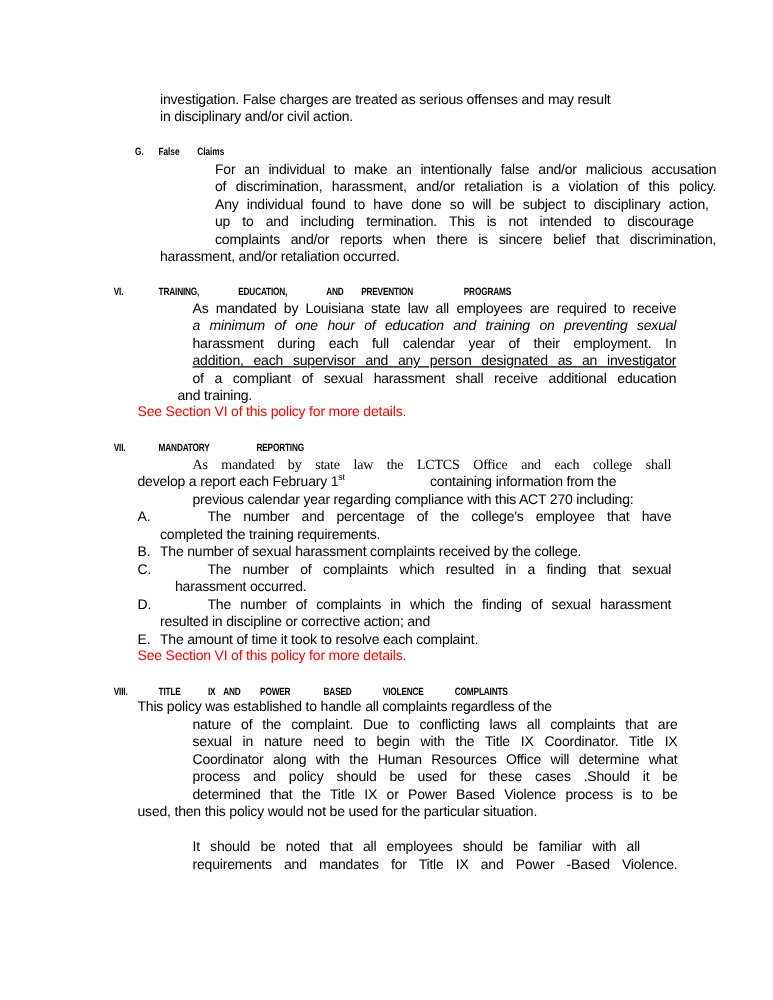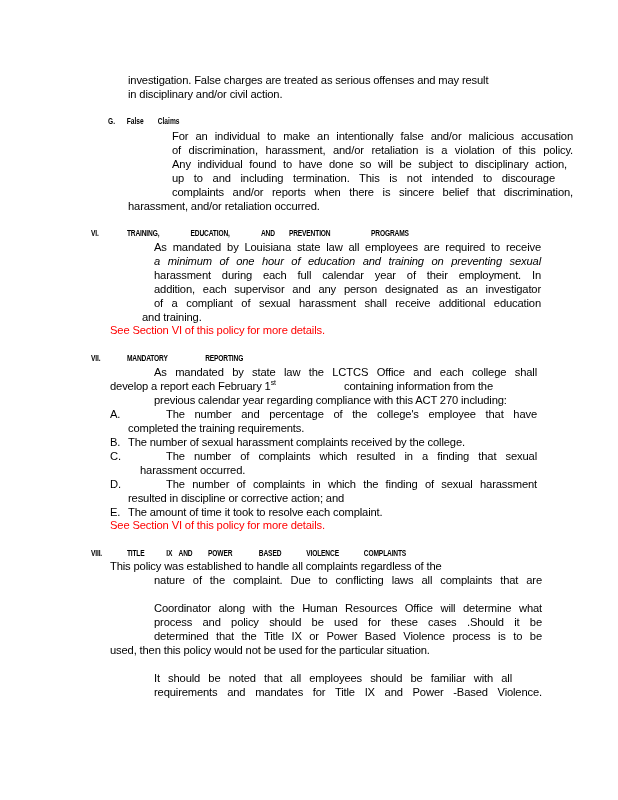--- a/index.html
+++ b/index.html
@@ -86,29 +86,29 @@
   <div class="line just" style="left:128px; top:171px; width:383px;">up  to and  including  termination.  This  is  not  intended  to discourage</div>
   <div class="line just" style="left:128px; top:185px; width:401px;">complaints and/or reports when there is sincere belief that discrimination,</div>
   <div class="line" style="left:128px; top:199px;">harassment, and/or retaliation occurred.</div>
 
   <div class="heading" style="left:91px; top:227px;">
     <span class="num">VI.</span><span class="word" style="margin-right:40px;">TRAINING,</span><span class="word" style="margin-right:40px;">EDUCATION,</span><span class="word" style="margin-right:18px;">AND</span><span class="word" style="margin-right:52px;">PREVENTION</span><span class="word">PROGRAMS</span>
   </div>
   <div class="line just" style="left:110px; top:240px; width:387px;">As mandated by Louisiana state law all employees are required to receive</div>
   <div class="line just" style="left:110px; top:254px; width:387px;font-style:italic;">a minimum of one hour of education and training on preventing sexual</div>
   <div class="line just" style="left:110px; top:268px; width:387px;">harassment during each full calendar year of their employment.  In</div>
-  <div class="line just" style="left:110px; top:282px; width:387px;">addition, each  supervisor and any person designated as an investigator</div>
+  <div class="line just" style="left:110px; top:282px; width:387px;text-decoration:underline;">addition, each  supervisor and any person designated as an investigator</div>
   <div class="line just" style="left:110px; top:296px; width:387px;">of a compliant of sexual harassment shall receive additional education</div>
   <div class="line" style="left:110px; top:310px;margin-left:32px;">and training.</div>
   <div class="line red" style="left:110px; top:323px;">See Section VI  of this policy for  more details.</div>
 
   <div class="heading" style="left:91px; top:352px;">
     <span class="num">VII.</span><span class="word" style="margin-right:48px;">MANDATORY</span><span class="word">REPORTING</span>
   </div>
-  <div class="line just" style="left:110px; top:365px; width:383px;">As  mandated by  state  law  the LCTCS  Office  and  each  college  shall</div>
+  <div class="line just" style="left:110px; top:365px; width:383px;font-family:Liberation Serif, serif;">As  mandated by  state  law  the LCTCS  Office  and  each  college  shall</div>
   <div class="line" style="left:110px; top:379px; width:383px; display:flex; justify-content:space-between;">
     <span><span>develop  a  report  each  February  1</span><sup>st</sup></span>
     <span>containing    information from  the</span>
   </div>
   <div class="line" style="left:110px; top:393px;margin-left:44px;">previous calendar year regarding compliance with this ACT 270 including:</div>
 
   <div class="line" style="left:110px; top:407px;">A.</div>
   <div class="line just" style="left:122px; top:407px; width:371px;">The    number and  percentage of  the college's   employee    that  have</div>
   <div class="line" style="left:128px; top:421px;">completed the training requirements.</div>
 
@@ -126,20 +126,21 @@
   <div class="line" style="left:110px; top:505px;">E.</div>
   <div class="line" style="left:128px; top:505px;">The amount of time it took to resolve each complaint.</div>
 
   <div class="line red" style="left:110px; top:518px;">See Section VI  of this policy for  more details.</div>
 
   <div class="heading" style="left:91px; top:547px;">
     <span class="num">VIII.</span><span class="word" style="margin-right:28px;">TITLE</span><span class="word" style="margin-right:8px;">IX</span><span class="word" style="margin-right:20px;">AND</span><span class="word" style="margin-right:34px;">POWER</span><span class="word" style="margin-right:32px;">BASED</span><span class="word" style="margin-right:32px;">VIOLENCE</span><span class="word">COMPLAINTS</span>
   </div>
   <div class="line" style="left:110px; top:559px;">This policy  was  established to handle all complaints regardless of  the</div>
   <div class="line just" style="left:110px; top:573px; width:388px;">nature of the  complaint. Due to    conflicting laws  all  complaints that    are</div>
+  <div class="line just" style="left:110px; top:587px; width:388px;">sexual  in  nature  need  to  begin  with  the  Title IX    Coordinator. Title  IX</div>
   <div class="line just" style="left:110px; top:601px; width:388px;">Coordinator along with the  Human Resources Office  will determine what</div>
   <div class="line just" style="left:110px; top:615px; width:388px;">process and    policy  should  be  used  for  these cases .Should   it  be</div>
   <div class="line just" style="left:110px; top:629px; width:388px;">determined that  the Title   IX  or Power Based Violence process is to  be</div>
   <div class="line" style="left:110px; top:643px;">used, then this policy would not be used for the particular situation.</div>
 
   <div class="line just" style="left:110px; top:671px; width:358px;">It   should be  noted   that   all   employees   should be familiar with all</div>
   <div class="line just" style="left:110px; top:685px; width:388px;">requirements and mandates for  Title  IX   and  Power  -Based Violence.</div>
 
 </div>
 

